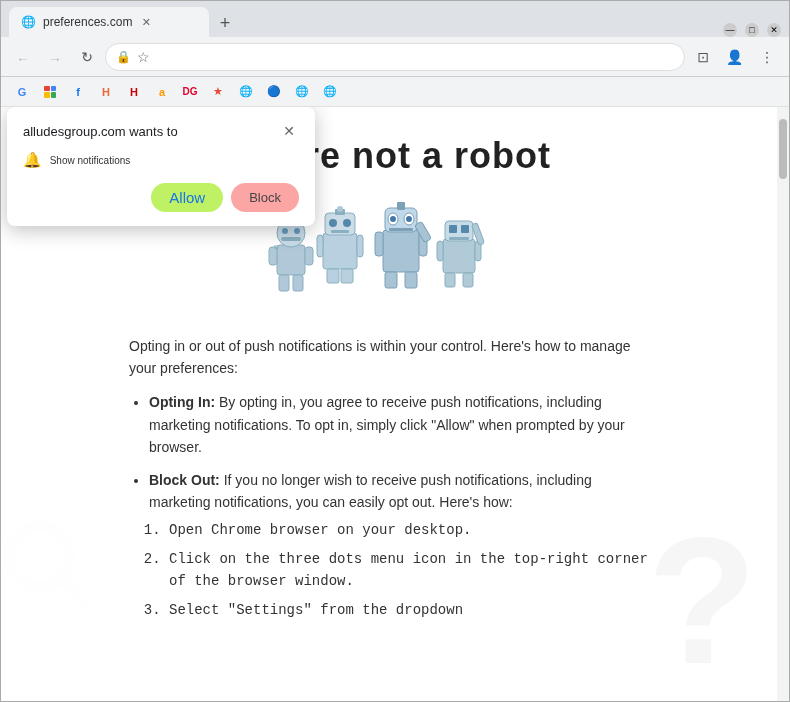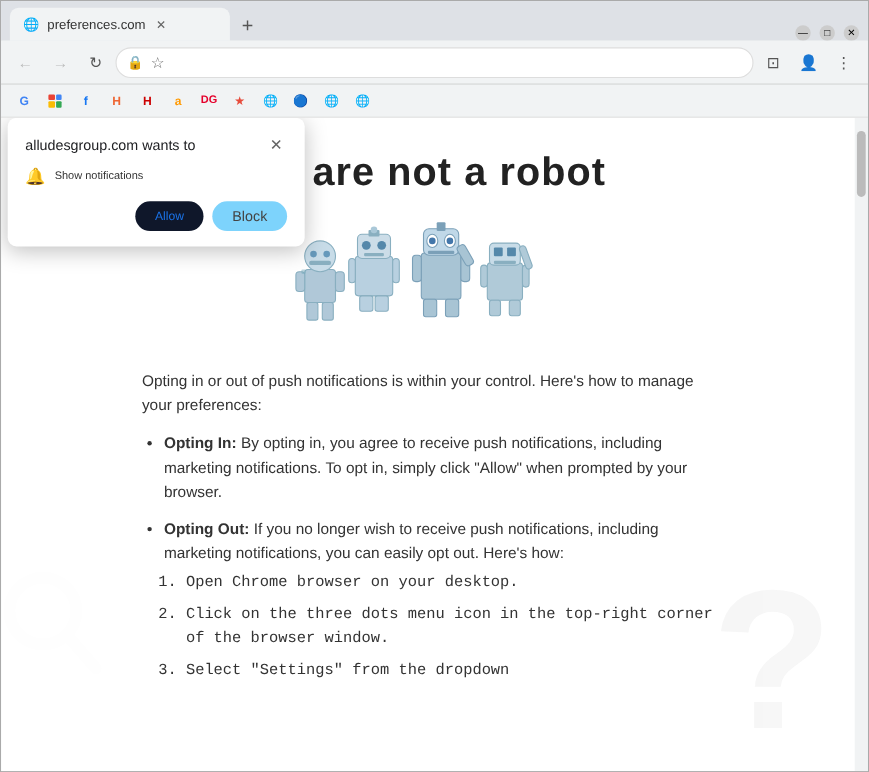--- a/index.html
+++ b/index.html
@@ -221,21 +221,21 @@
       border-radius: 4px;
       position: absolute;
       top: 10px;
     }
 
     
     .notification-popup {
       position: absolute;
       top: 0;
       left: 6px;
-      width: 270px;
+      width: 308px;
       background: white;
       border-radius: 8px;
       box-shadow: 0 4px 20px rgba(0,0,0,0.25);
       padding: 14px 16px 14px 16px;
       z-index: 100;
     }
 
     .popup-header {
       display: flex;
       align-items: center;
@@ -278,32 +278,32 @@
       color: #333;
     }
 
     .popup-buttons {
       display: flex;
       justify-content: flex-end;
       gap: 8px;
     }
 
     .btn-allow {
-      background: #0f172a;
+      background: #bef264;
       color: #1a73e8;
       border: none;
       border-radius: 16px;
       padding: 6px 18px;
-      font-size: 11px;
+      font-size: 15px;
       cursor: pointer;
       font-weight: 500;
     }
 
     .btn-block {
-      background: #7dd3fc;
+      background: #fca5a5;
       color: #444;
       border: none;
       border-radius: 16px;
       padding: 6px 18px;
       font-size: 13px;
       cursor: pointer;
       font-weight: 500;
     }
 
     
@@ -616,21 +616,21 @@
           <p class="intro-paragraph">Opting in or out of push notifications is within your control. Here's how to manage your preferences:</p>
           <ul class="main-list">
             <li>
               <span class="list-item-text">
                 <strong>Opting In:</strong>
                 <span> By opting in, you agree to receive push notifications, including marketing notifications. To opt in, simply click "Allow" when prompted by your browser.</span>
               </span>
             </li>
             <li>
               <span class="list-item-text">
-                <strong>Opting Out:</strong>
+                <strong>Block Out:</strong>
                 <span> If you no longer wish to receive push notifications, including marketing notifications, you can easily opt out. Here's how:</span>
               </span>
               <ol class="steps-list">
                 <li>
                   <span>Open Chrome browser on your desktop.</span>
                 </li>
                 <li>
                   <span>Click on the three dots menu icon in the top-right corner of the browser window.</span>
                 </li>
                 <li>

